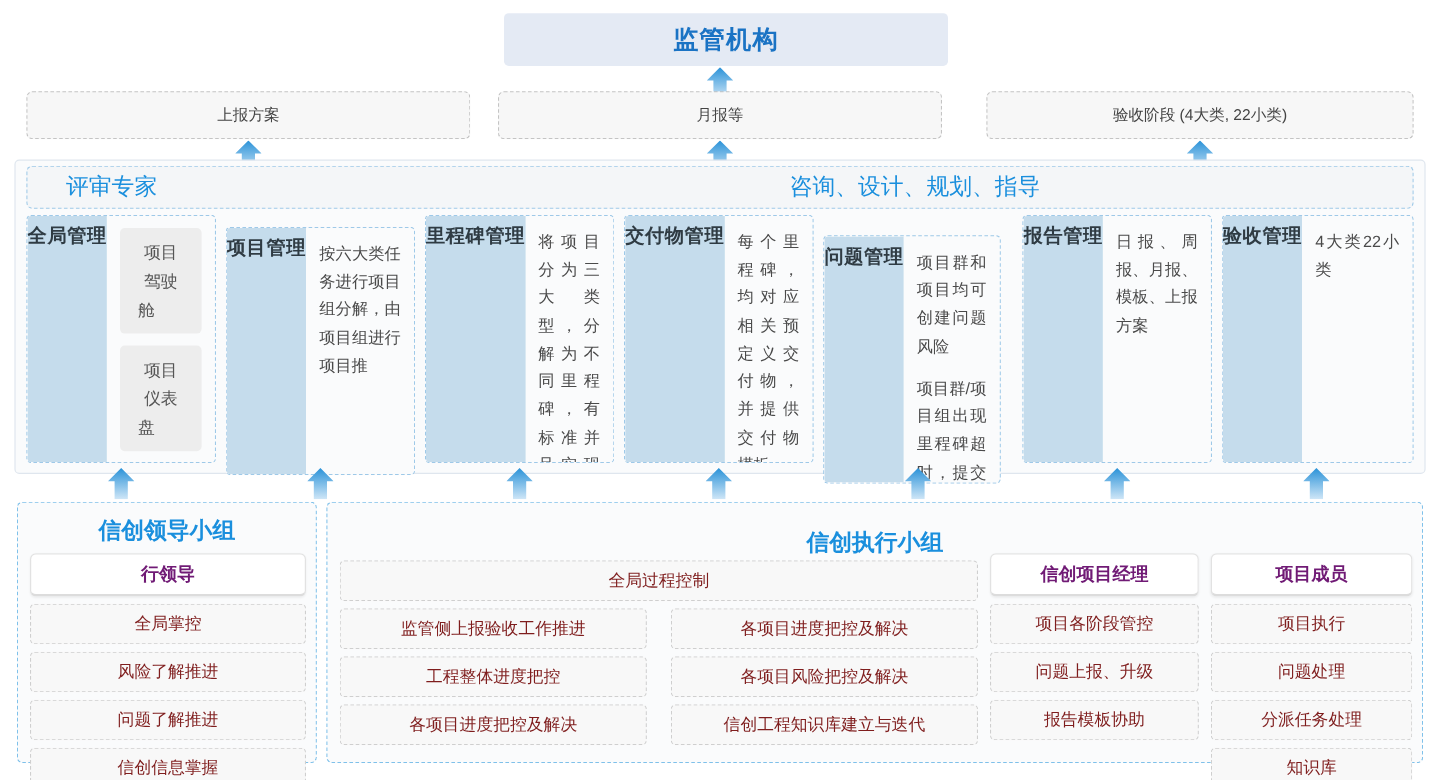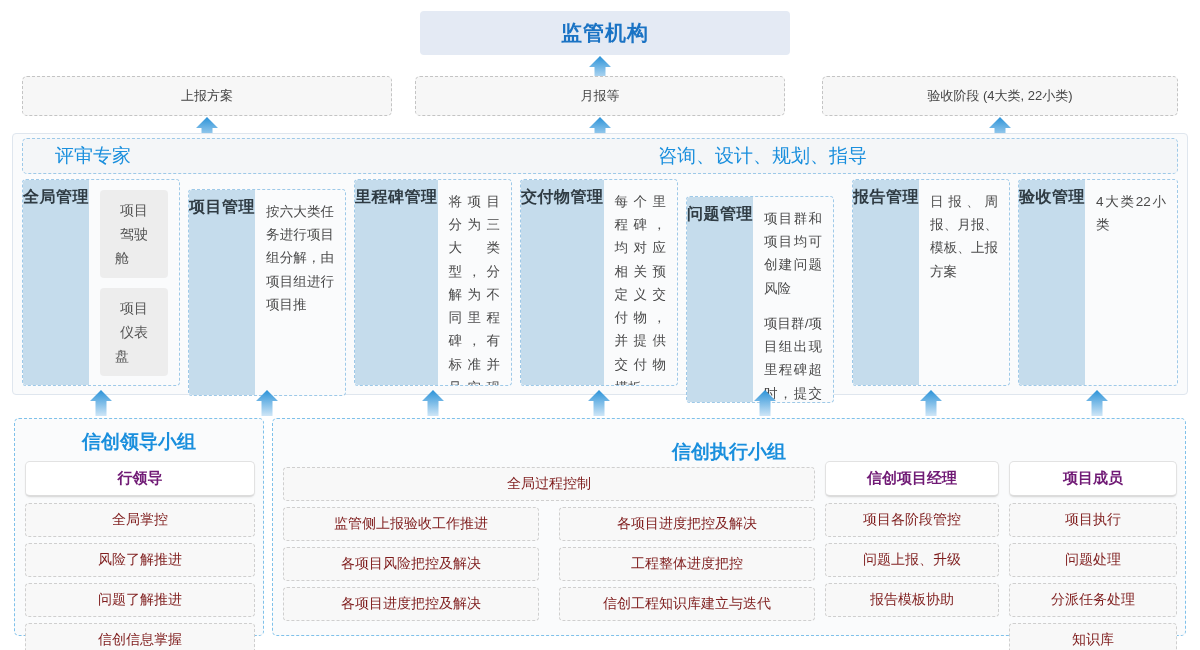--- a/index.html
+++ b/index.html
@@ -284,22 +284,22 @@
   <div class="bgroup" style="left:272px;top:418px;width:914px;height:218px;">
     <div class="gtitle" style="left:0;right:0;top:20px;text-align:center;">信创执行小组</div>
 
     <div class="person-col" style="left:10px;top:42px;width:532px;">
       <div class="duty">全局过程控制</div>
       <div class="duty-row">
         <div class="duty">监管侧上报验收工作推进</div>
         <div class="duty">各项目进度把控及解决</div>
       </div>
       <div class="duty-row">
+        <div class="duty">工程整体进度把控</div>
         <div class="duty">各项目风险把控及解决</div>
-        <div class="duty">工程整体进度把控</div>
       </div>
       <div class="duty-row">
         <div class="duty">各项目进度把控及解决</div>
         <div class="duty">信创工程知识库建立与迭代</div>
       </div>
     </div>
 
     <div class="person-col" style="left:552px;top:42px;width:174px;">
       <div class="person-head">信创项目经理</div>
       <div class="duty">项目各阶段管控</div>

